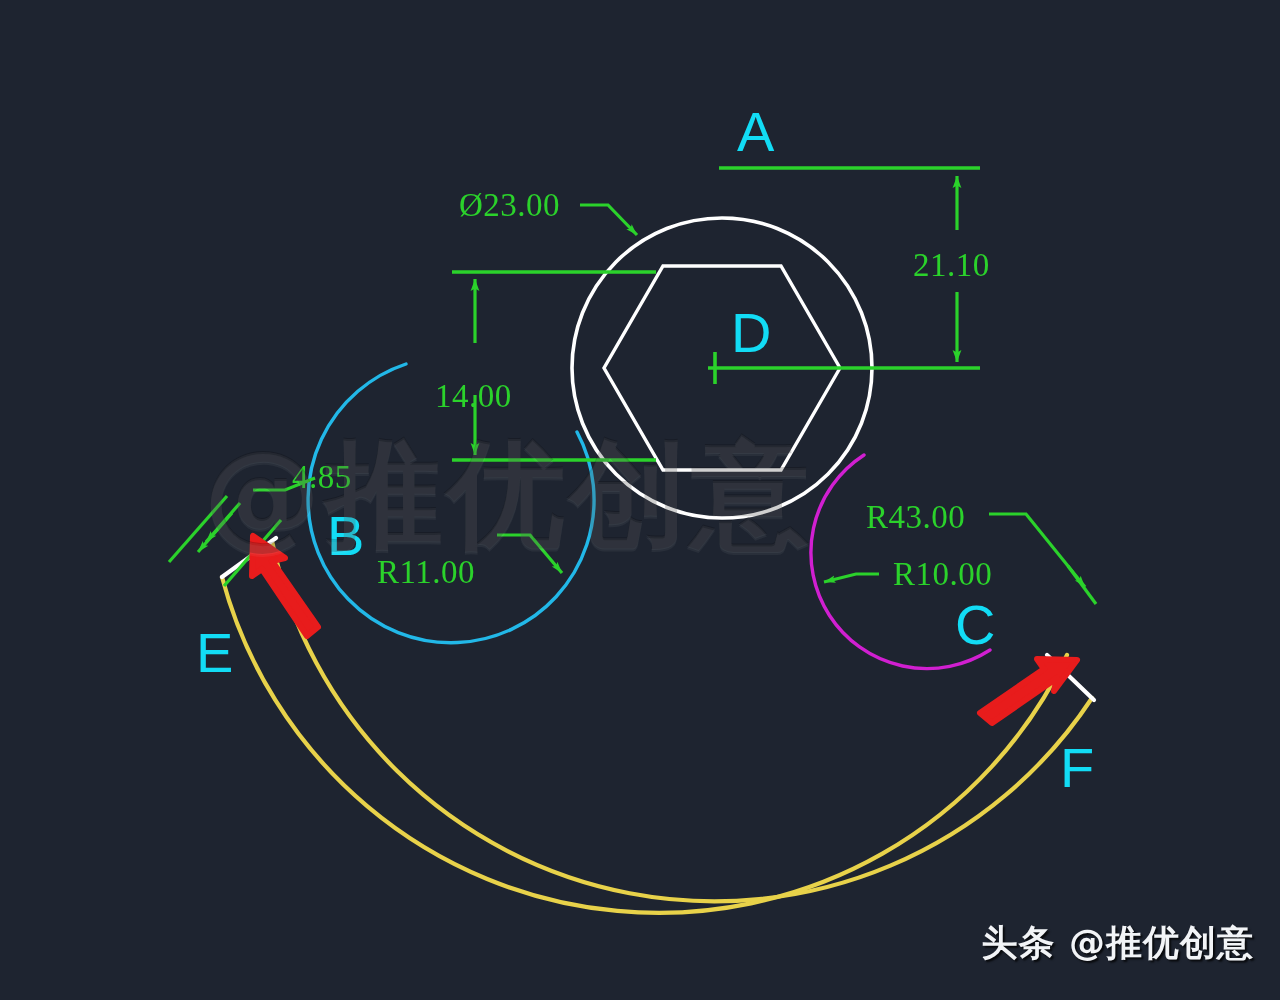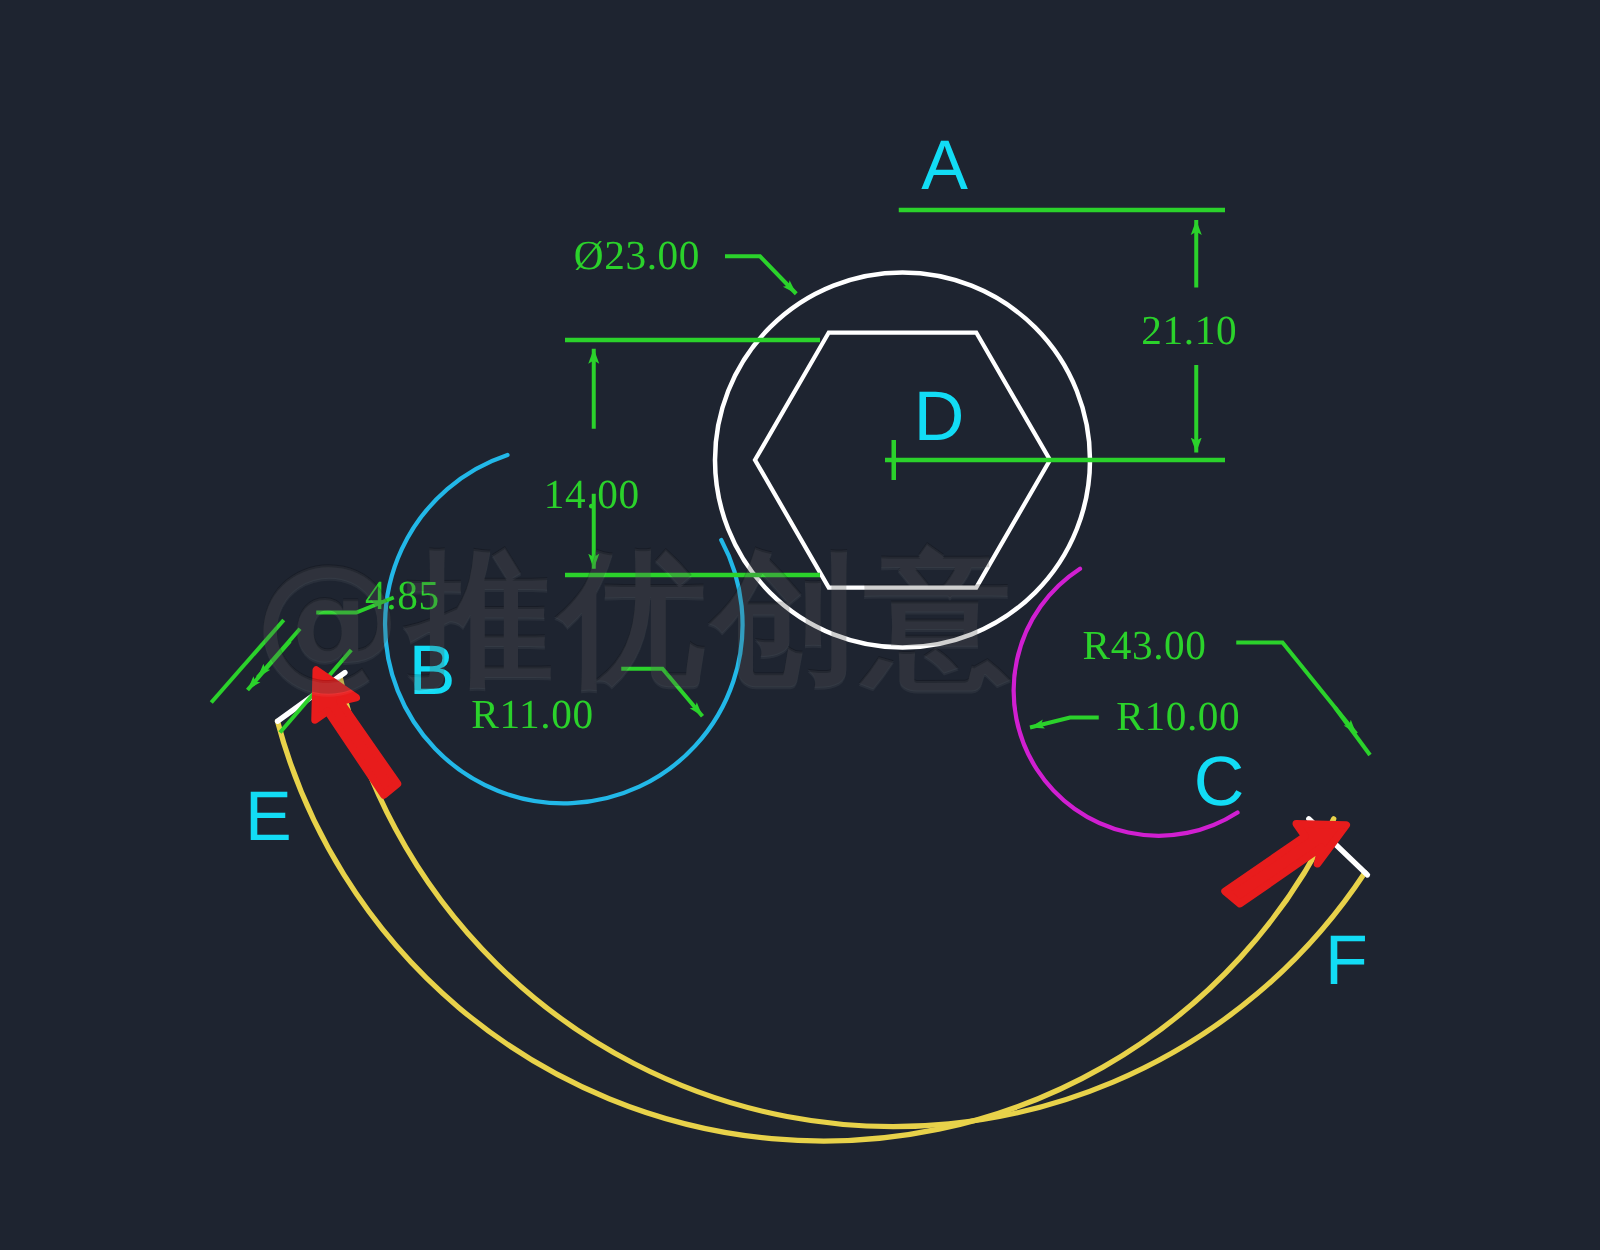--- a/index.html
+++ b/index.html
@@ -173,14 +173,15 @@
   <div class="label-text letter" style="left:955px; top:597px;">C</div>
 
   <div class="label-text letter" style="left:731px; top:305px;">D</div>
 
   <div class="label-text letter" style="left:196px; top:625px;">E</div>
 
   <div class="label-text letter" style="left:1060px; top:740px;">F</div>
 
   <div id="watermark-center">@推优创意</div>
 
+  <div id="watermark-corner">头条 @推优创意</div>
 
 </div>
 
 </body></html>

